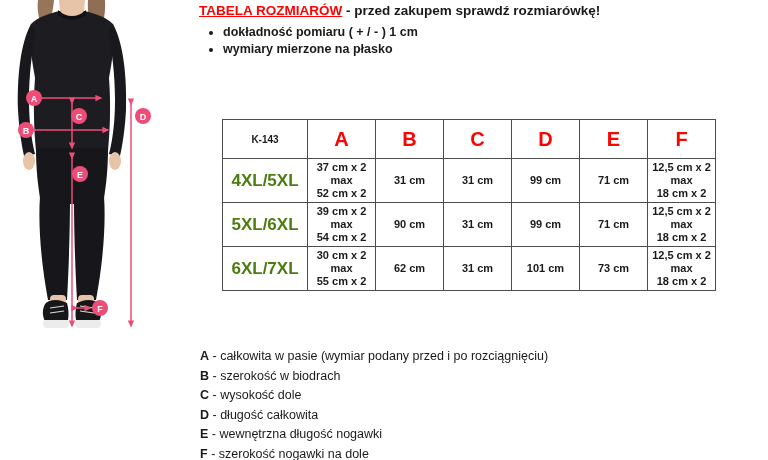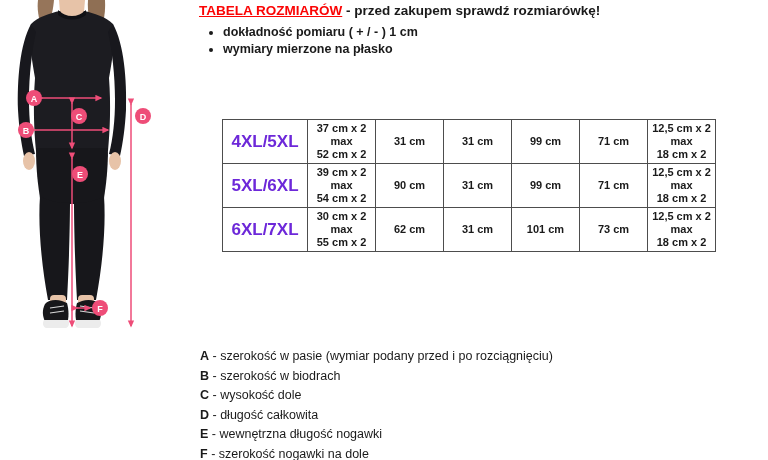--- a/index.html
+++ b/index.html
@@ -20,21 +20,21 @@
 
   
   .size-table { position: absolute; left: 222px; top: 119px; border-collapse: collapse;
     table-layout: fixed; }
   .size-table td { border: 1px solid #4d4d4d; text-align: center; vertical-align: middle;
     background: #fff; padding: 2px 1px; }
   .size-table tr.head-row td { height: 39px; }
   .size-table tr.data-row td { height: 42px; }
   td.code-cell { font-size: 10px; font-weight: bold; color: #1a1a1a; }
   td.letter-cell { font-size: 20px; font-weight: bold; color: #fb0404; }
-  td.size-cell { font-size: 17px; font-weight: bold; color: #6d28d9; }
+  td.size-cell { font-size: 17px; font-weight: bold; color: #4d7c0f; }
   td.val-cell { font-size: 11px; font-weight: bold; color: #1a1a1a;
     white-space: pre-line; line-height: 13px; }
 
   
   .legend { position: absolute; left: 200px; top: 347px; }
   .legend-line { font-size: 12.5px; line-height: 19.5px; color: #1a1a1a; }
   .legend-letter { font-weight: bold; }
 </style>
 </head>
 <body>
@@ -127,20 +127,29 @@
     <colgroup>
       <col style="width:85px">
         <col style="width:68px">
         <col style="width:68px">
         <col style="width:68px">
       <col style="width:68px">
         <col style="width:68px">
         <col style="width:68px">
     </colgroup>
     <tbody>
+      <tr class="head-row">
+        <td class="code-cell">K-143</td>
+        <td class="letter-cell">A</td>
+        <td class="letter-cell">B</td>
+        <td class="letter-cell">C</td>
+        <td class="letter-cell">D</td>
+        <td class="letter-cell">E</td>
+        <td class="letter-cell">F</td>
+      </tr>
       <tr class="data-row">
         <td class="size-cell">4XL/5XL</td>
         <td class="val-cell">37 cm x 2
 max
 52 cm x 2</td>
         <td class="val-cell">31 cm</td>
         <td class="val-cell">31 cm</td>
         <td class="val-cell">99 cm</td>
         <td class="val-cell">71 cm</td>
         <td class="val-cell">12,5 cm x 2
@@ -172,21 +181,21 @@
         <td class="val-cell">12,5 cm x 2
 max
 18 cm x 2</td>
       </tr>
     </tbody>
   </table>
 
   <div class="legend">
     <div class="legend-line">
       <span class="legend-letter">A</span>
-      <span>- szerokość w pasie (wymiar podany przed i po rozciągnięciu)</span>
+      <span>- całkowita w pasie (wymiar podany przed i po rozciągnięciu)</span>
     </div>
     <div class="legend-line">
       <span class="legend-letter">B</span>
       <span>- szerokość w biodrach</span>
     </div>
     <div class="legend-line">
       <span class="legend-letter">C</span>
       <span>- wysokość dole</span>
     </div>
     <div class="legend-line">

